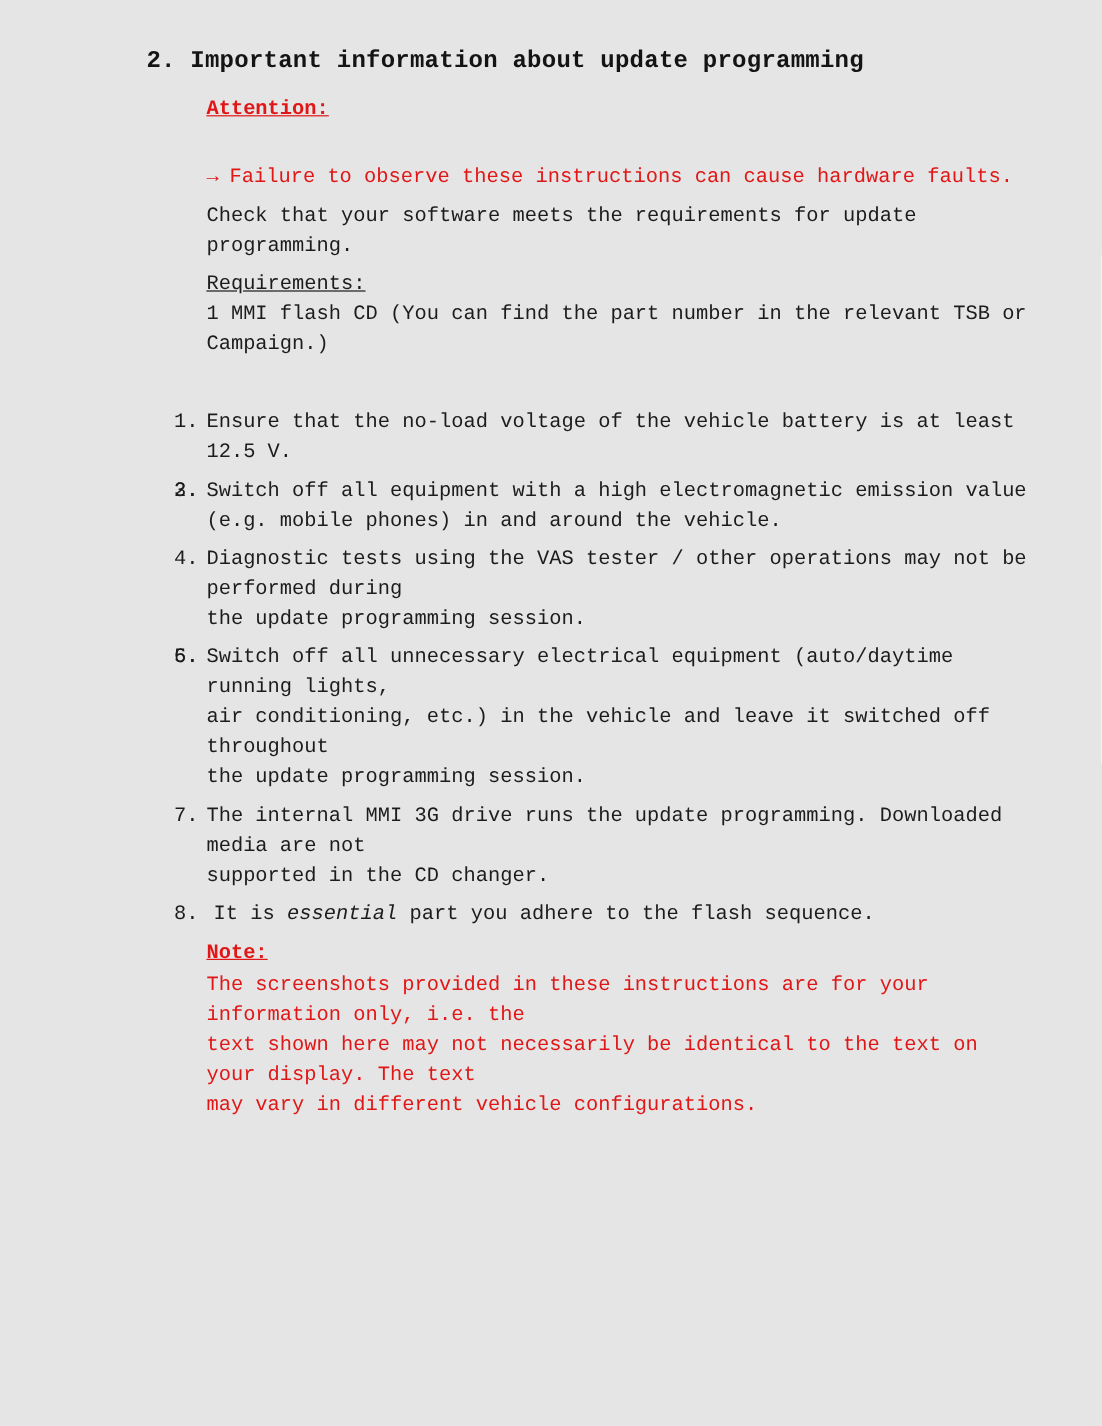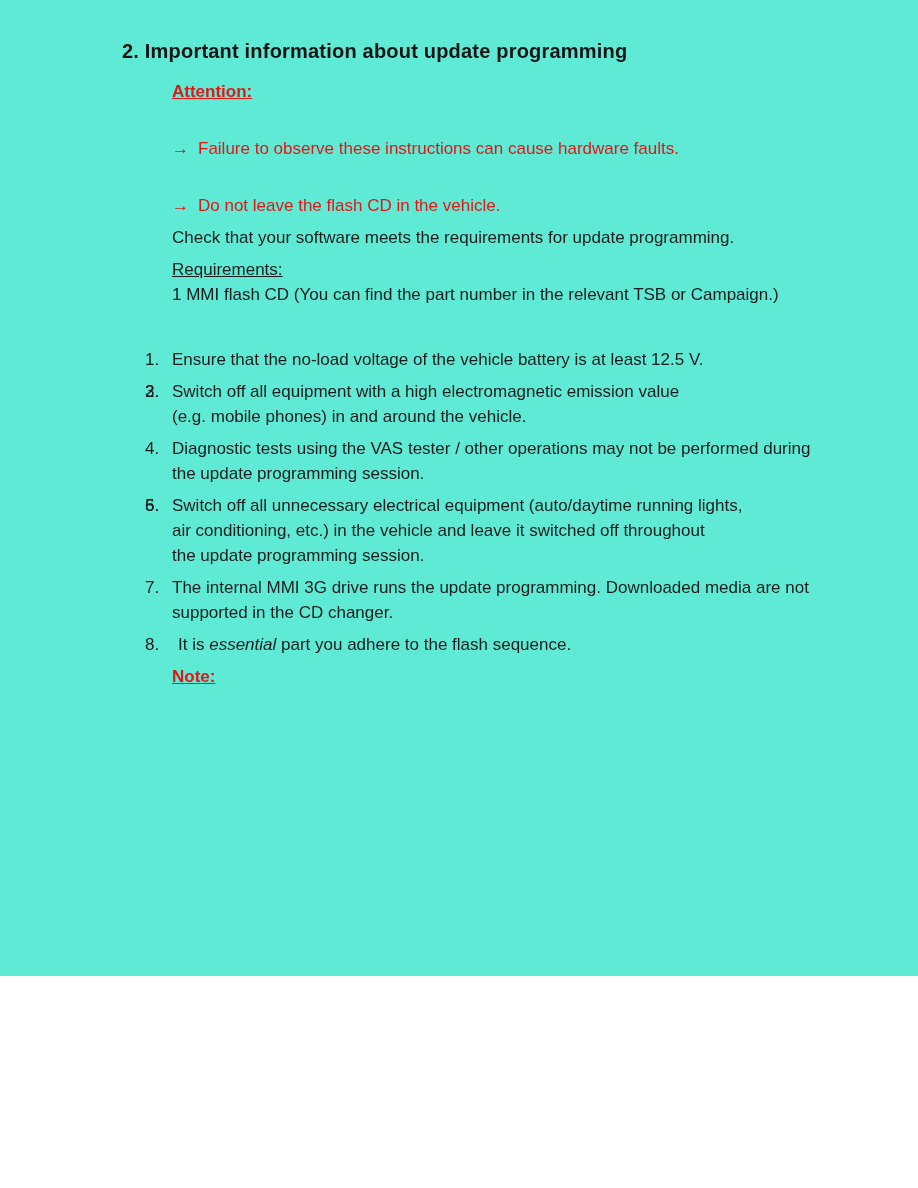--- a/index.html
+++ b/index.html
@@ -1,22 +1,22 @@
 <!DOCTYPE html>
 <html><head>
 <meta charset="utf-8">
 <style>
   * { margin: 0; padding: 0; box-sizing: border-box; }
   html, body { background: #ffffff; }
   .page {
     position: relative;
     width: 918px;
-    height: 976px;
-    background: #5eead4;
-    font-family: Liberation Sans, sans-serif;
+    height: 1188px;
+    background: #e5e5e5;
+    font-family: Liberation Mono, monospace;
     color: #1c1c1c;
     overflow: hidden;
   }
   .doc-title {
     padding-top: 40px;
     margin-left: 122px;
     font-size: 20px;
     font-weight: bold;
     color: #141414;
     letter-spacing: 0.2px;
@@ -81,23 +81,20 @@
   <h1 class="doc-title">2. Important information about update programming</h1>
 
   <div class="content">
 
     <div class="section-heading attention-heading">Attention:</div>
 
     <div class="para warning-line red">
       <span class="arrow-glyph">→</span><span>Failure to observe these instructions can cause hardware faults.</span>
     </div>
 
-    <div class="para warning-line red">
-      <span class="arrow-glyph">→</span><span>Do not leave the flash CD in the vehicle.</span>
-    </div>
 
     <div class="para">Check that your software meets the requirements for update programming.</div>
 
     <div class="requirements-heading para">Requirements:</div>
 
     <div class="requirements-text">1 MMI flash CD (You can find the part number in the relevant TSB or Campaign.)</div>
 
     <ol class="instruction-list">
       <li>
         <span class="item-number">1.</span>
@@ -131,15 +128,18 @@
 supported in the CD changer.</span>
       </li>
       <li>
         <span class="item-number">8.</span>
         <span class="item-text indent-sm"><span>It is </span><span class="italic">essential</span><span> part you adhere to the flash sequence.</span></span>
       </li>
     </ol>
 
     <div class="note-heading red">Note:</div>
 
+    <div class="note-text red">The screenshots provided in these instructions are for your information only, i.e. the
+text shown here may not necessarily be identical to the text on your display. The text
+may vary in different vehicle configurations.</div>
 
   </div>
 </div>
 
 </body></html>

